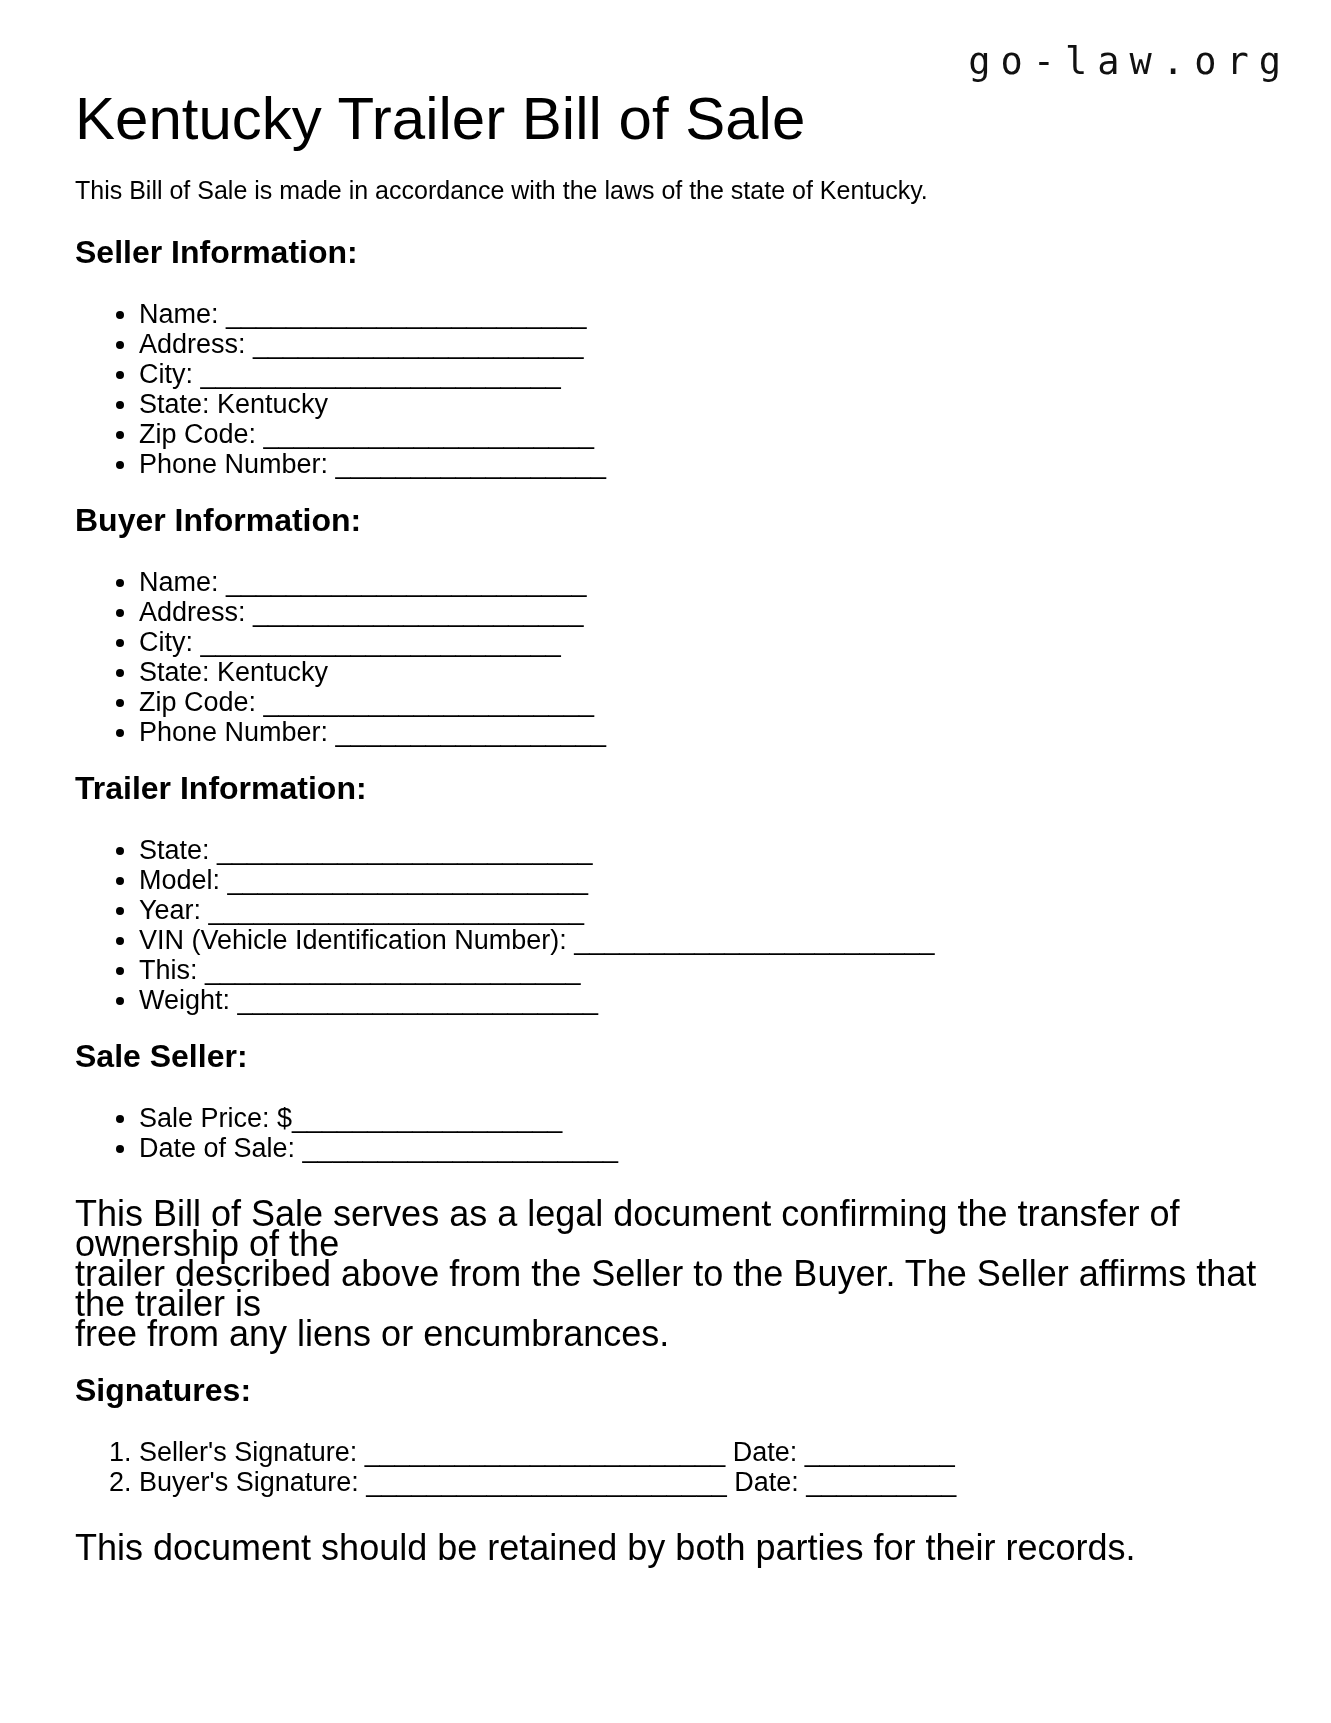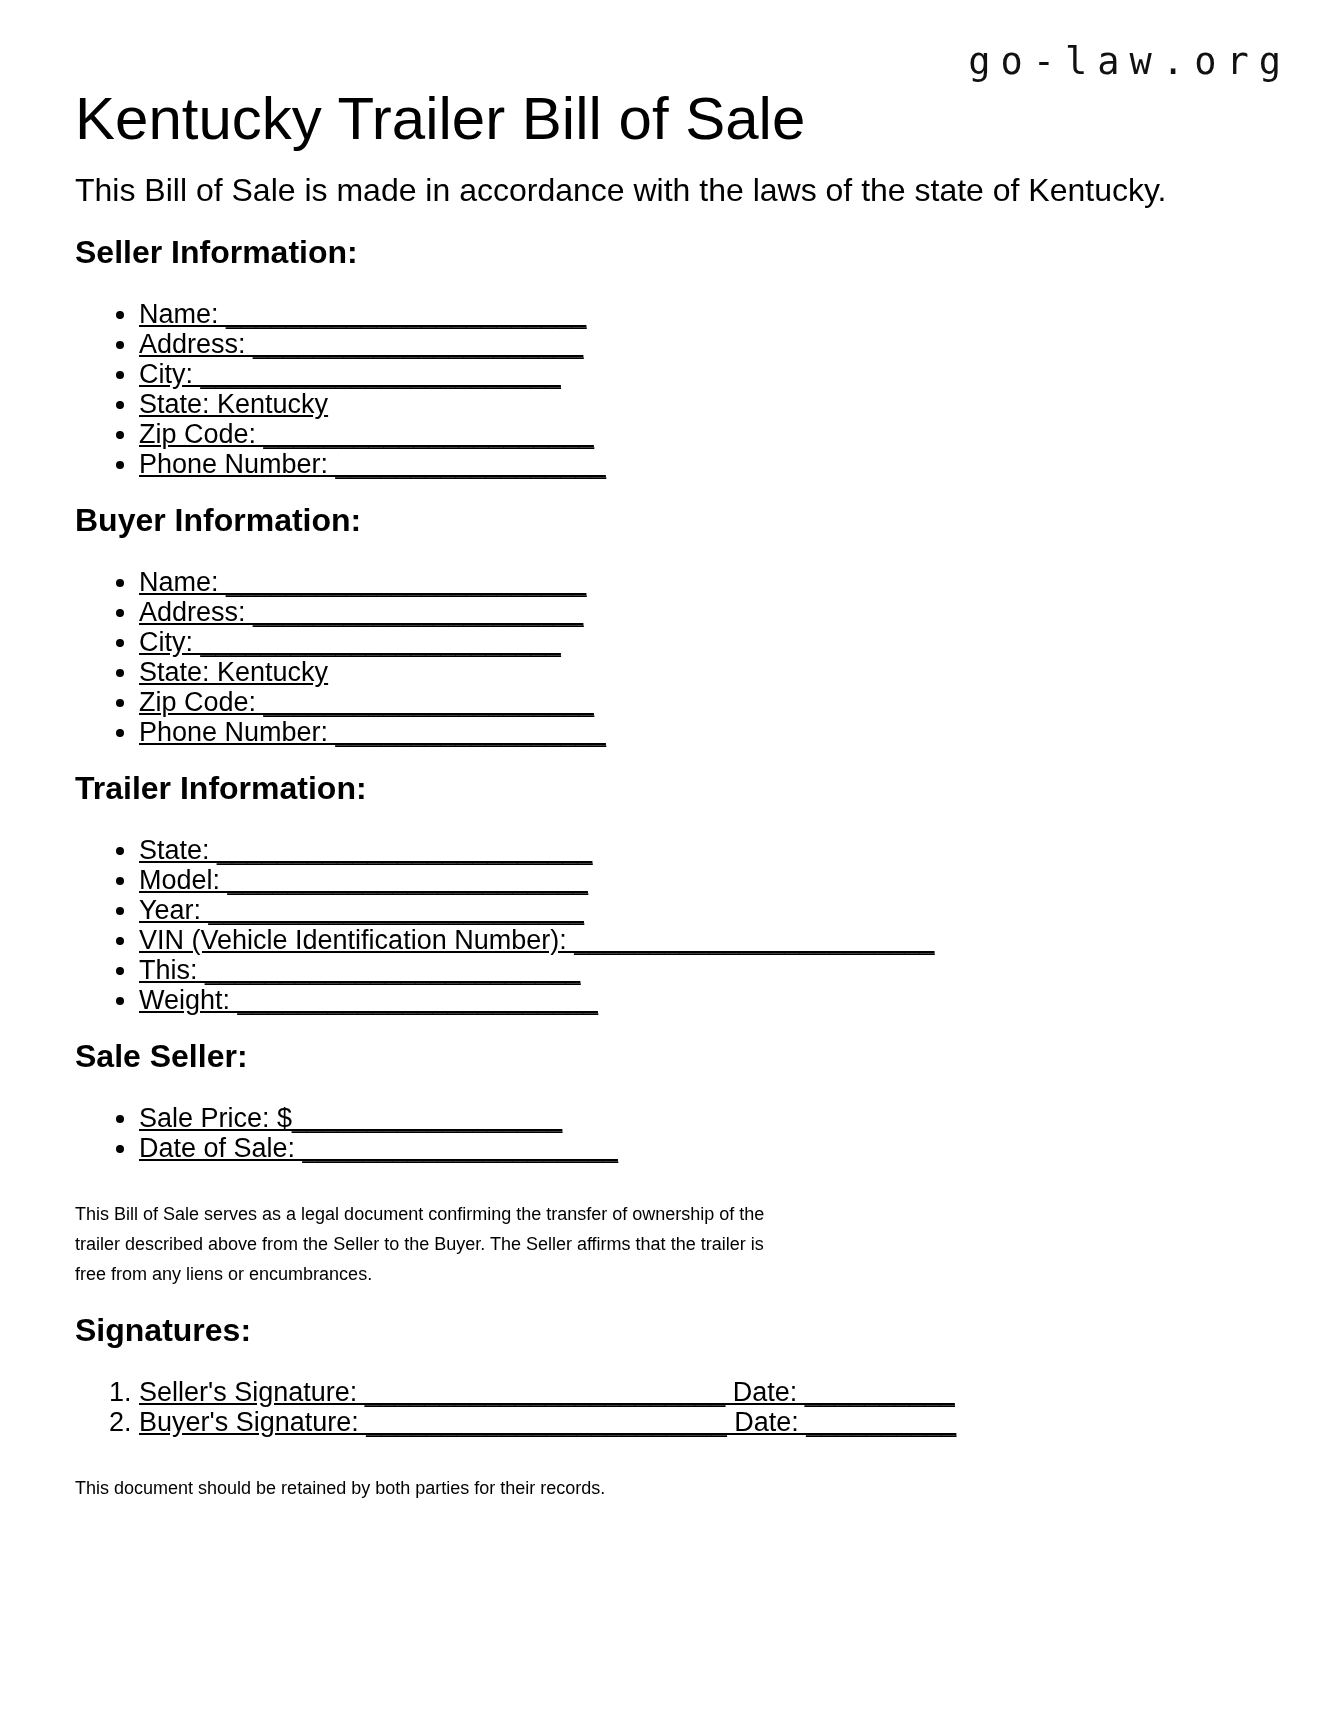--- a/index.html
+++ b/index.html
@@ -33,45 +33,44 @@
   }
   h1.title {
     margin: 84px 0 0 0;
     font-size: 60px;
     line-height: 1.15;
     font-weight: 400;
     letter-spacing: 0px;
   }
   p.intro {
     margin: 22px 0 0 0;
-    font-size: 32px;
+    font-size: 25px;
     line-height: 30px;
   }
   h2.sec {
     margin: 22px 0 0 0;
     font-size: 32px;
     line-height: 38px;
     font-weight: 700;
   }
   h2.sec.first {
     margin-top: 28px;
   }
   ul.fields, ol.sigs {
     margin: 28px 0 0 0;
     padding: 0 0 0 64px;
     font-size: 27px;
     line-height: 30px;
-    text-decoration: underline;
   }
   ul.fields li, ol.sigs li {
     white-space: nowrap;
   }
   p.legal, p.footer-note {
     margin: 36px 0 0 0;
-    font-size: 18px;
+    font-size: 36px;
     line-height: 30px;
     white-space: pre-line;
   }
 </style>
 </head>
 <body>
 
 <div class="page">
 
   <div class="logo">go-law.org</div>

